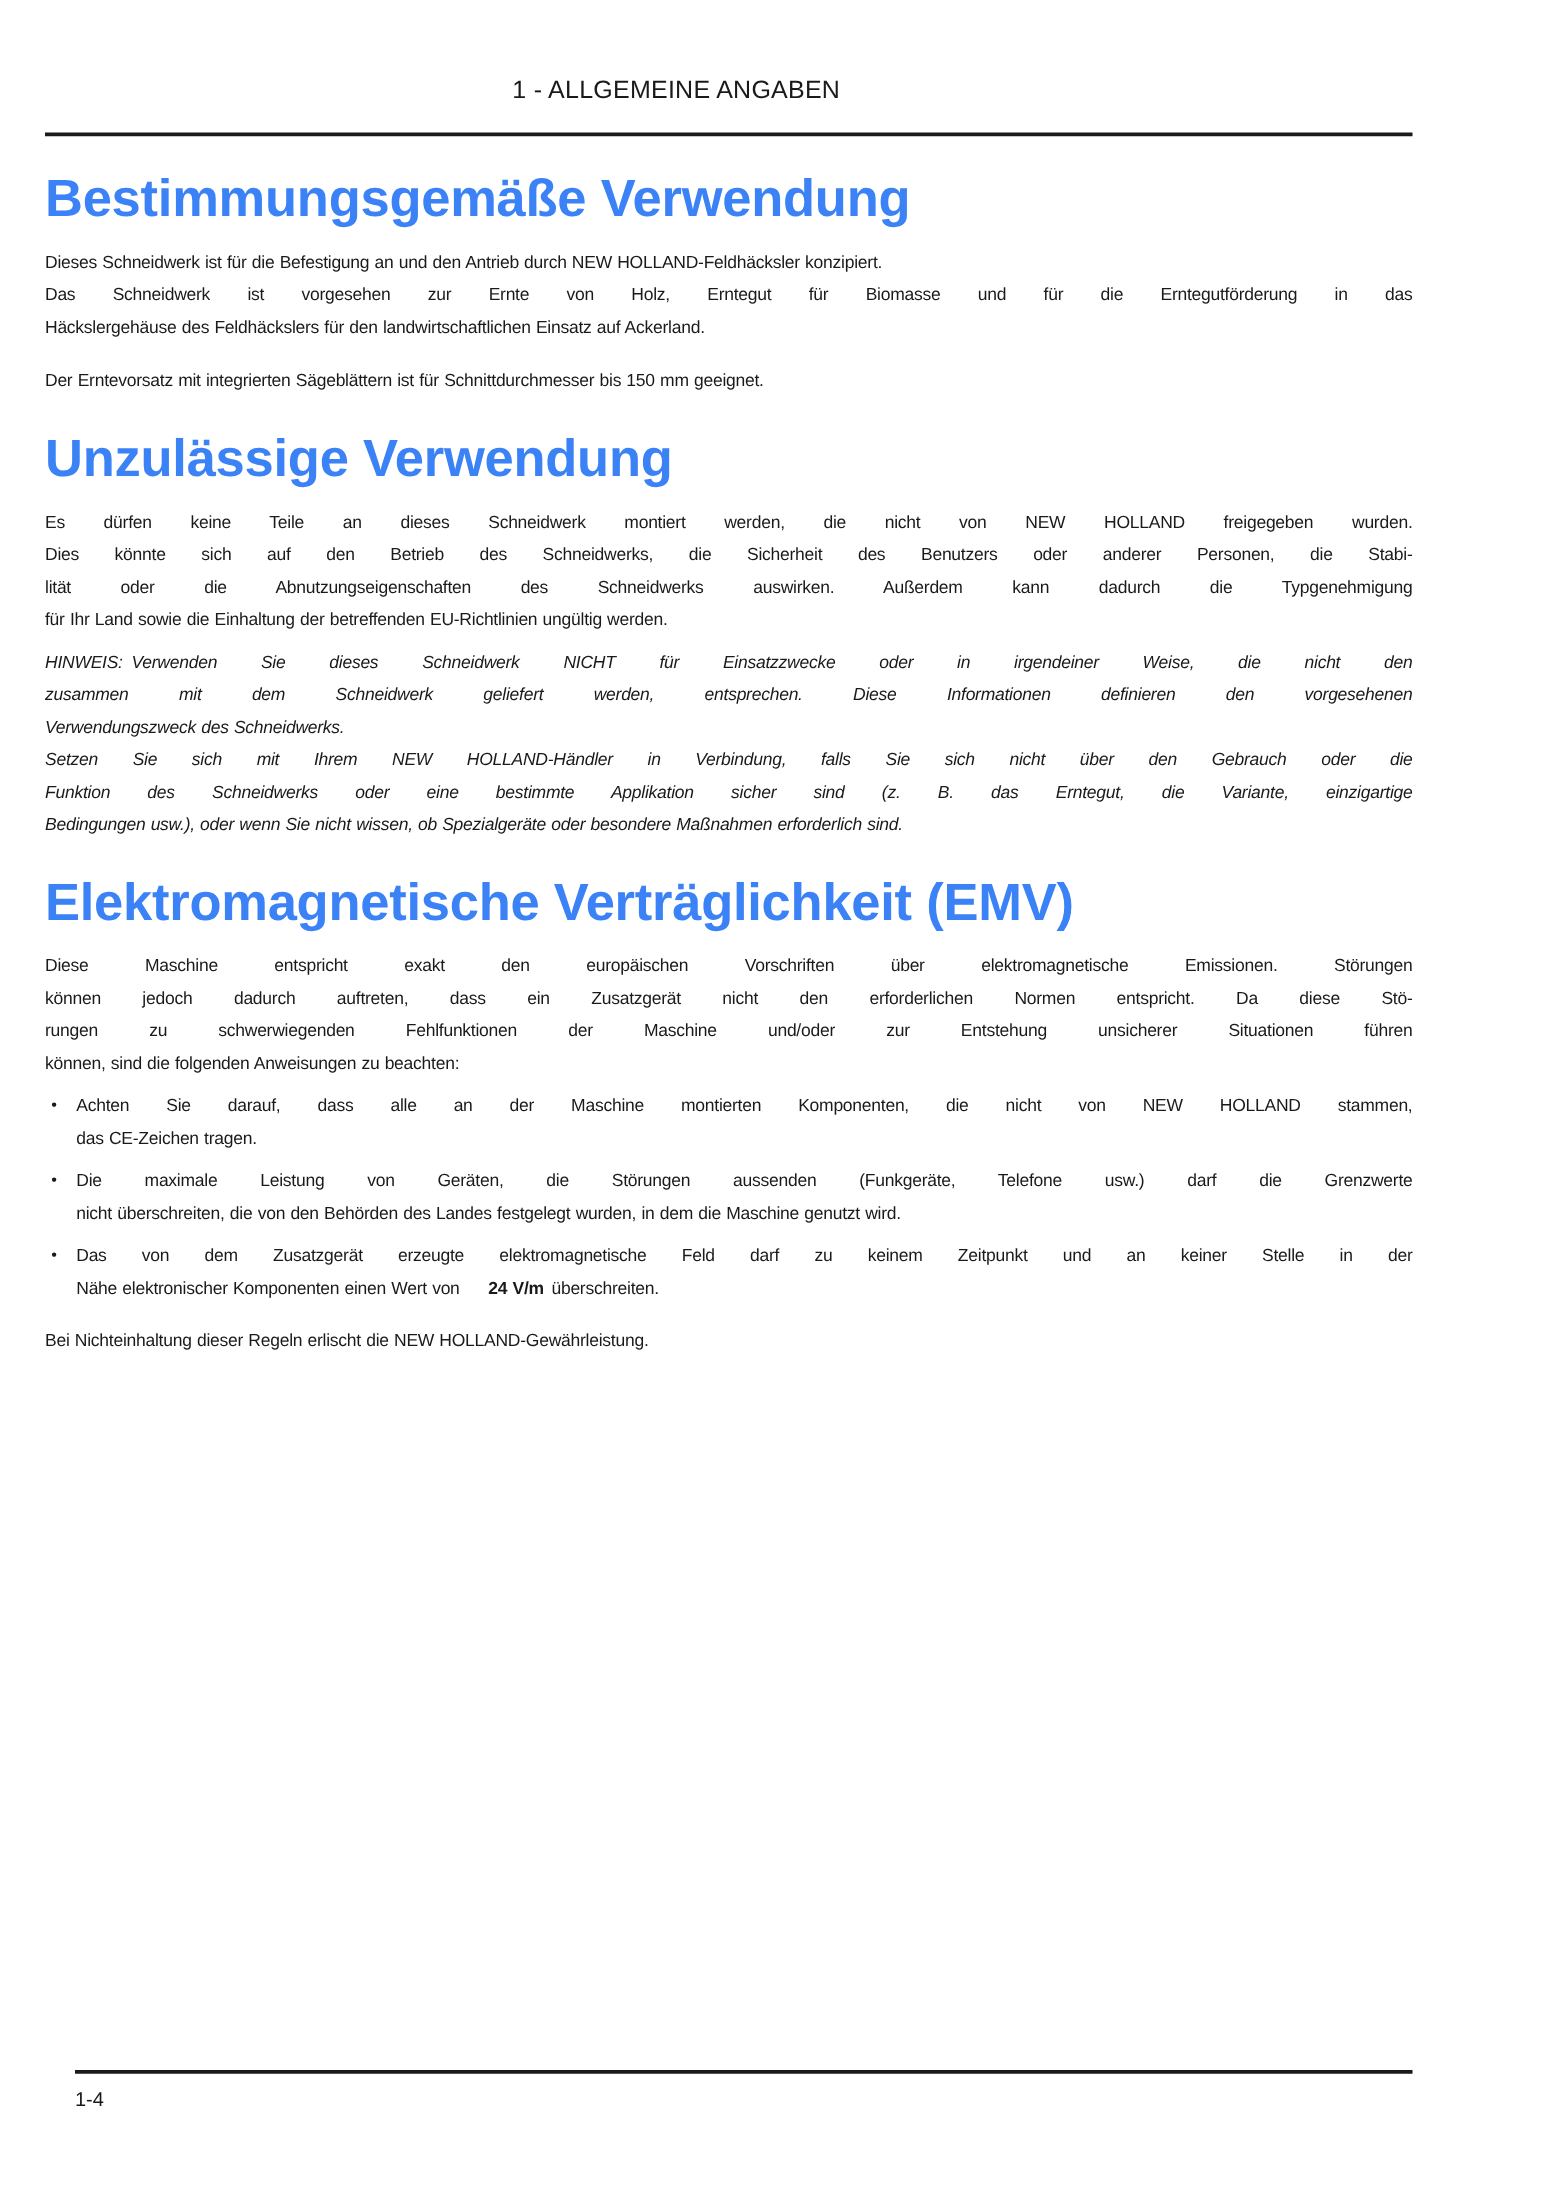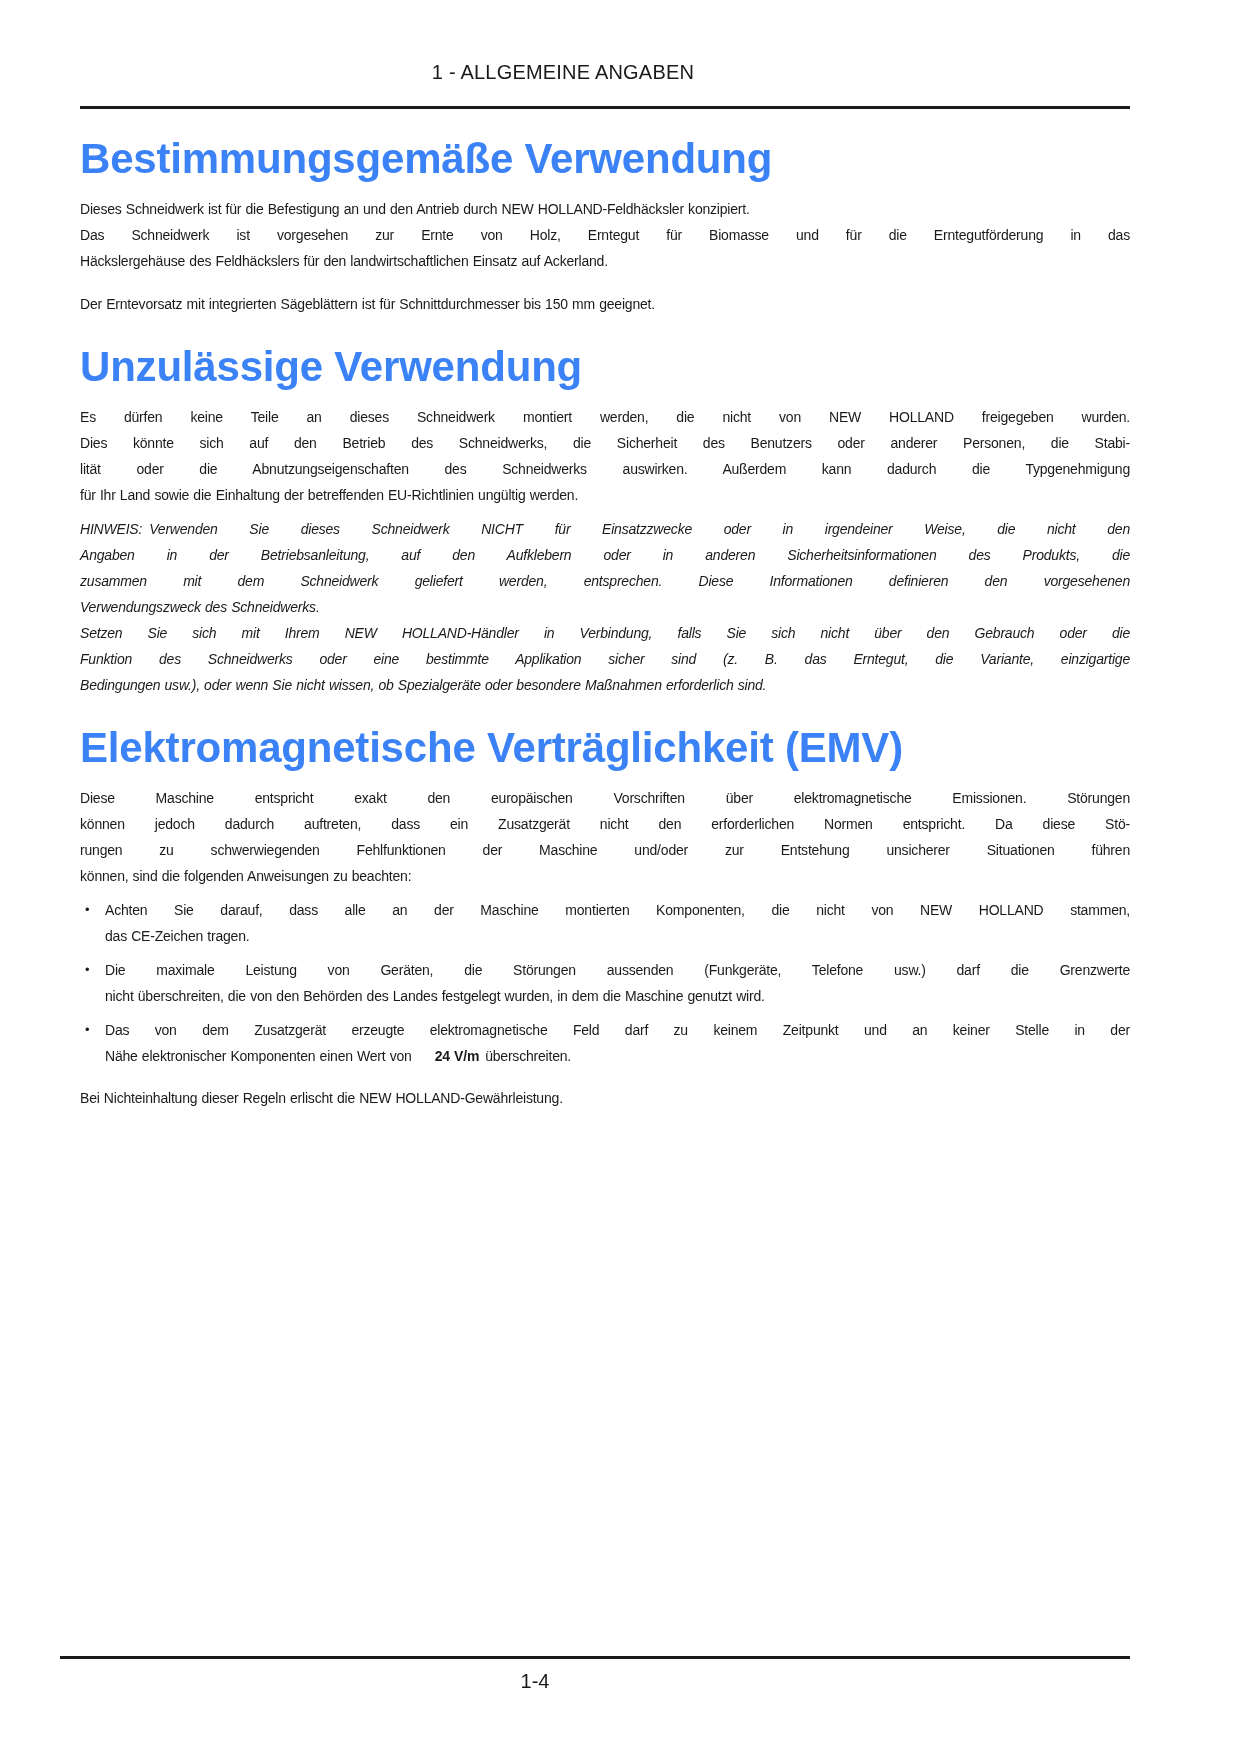--- a/index.html
+++ b/index.html
@@ -12,21 +12,21 @@
     height: 1754px;
     overflow: hidden;
     font-family: "Liberation Sans", sans-serif;
     color: #1a1a1a;
     position: relative;
   }
   .page {
     position: relative;
     width: 1241px;
     height: 1754px;
-    padding: 0 111px 0 80px;
+    padding: 0 111px 0 36px;
     box-sizing: border-box;
     background: #ffffff;
   }
 
   
   .running-header { padding-top: 60px; }
   .chapter {
     font-size: 20px;
     line-height: 24px;
     text-align: center;
@@ -103,23 +103,22 @@
     left: 60px;
     right: 111px;
     top: 1656px;
   }
   .footer-rule {
     height: 0;
     border-top: 3px solid #1a1a1a;
   }
   .page-number {
     margin-top: 10px;
-    font-size: 20px;
+    font-size: 16px;
     line-height: 24px;
-    text-align: center;
     margin-right: 120px; 
   }
 </style>
 </head>
 <body>
 
 <div class="page">
 
   <div class="running-header">
     <div class="chapter">1 - ALLGEMEINE ANGABEN</div>
@@ -143,21 +142,20 @@
     <div class="para">
       <div class="line jl">Es dürfen keine Teile an dieses Schneidwerk montiert werden, die nicht von NEW HOLLAND freigegeben wurden.</div>
       <div class="line jl">Dies könnte sich auf den Betrieb des Schneidwerks, die Sicherheit des Benutzers oder anderer Personen, die Stabi-</div>
       <div class="line jl">lität oder die Abnutzungseigenschaften des Schneidwerks auswirken. Außerdem kann dadurch die Typgenehmigung</div>
       <div class="line">für Ihr Land sowie die Einhaltung der betreffenden EU-Richtlinien ungültig werden.</div>
     </div>
     <div class="note">
       <div class="line jl">
         <span class="note-label">HINWEIS:</span><span>Verwenden Sie dieses Schneidwerk NICHT für Einsatzzwecke oder in irgendeiner Weise, die nicht den</span>
       </div>
-      <div class="line jl">Angaben in der Betriebsanleitung, auf den Aufklebern oder in anderen Sicherheitsinformationen des Produkts, die</div>
       <div class="line jl">zusammen mit dem Schneidwerk geliefert werden, entsprechen. Diese Informationen definieren den vorgesehenen</div>
       <div class="line">Verwendungszweck des Schneidwerks.</div>
       <div class="line jl">Setzen Sie sich mit Ihrem NEW HOLLAND-Händler in Verbindung, falls Sie sich nicht über den Gebrauch oder die</div>
       <div class="line jl">Funktion des Schneidwerks oder eine bestimmte Applikation sicher sind (z. B. das Erntegut, die Variante, einzigartige</div>
       <div class="line">Bedingungen usw.), oder wenn Sie nicht wissen, ob Spezialgeräte oder besondere Maßnahmen erforderlich sind.</div>
     </div>
   </section>
 
   <section>
     <h1>Elektromagnetische Verträglichkeit (EMV)</h1>

